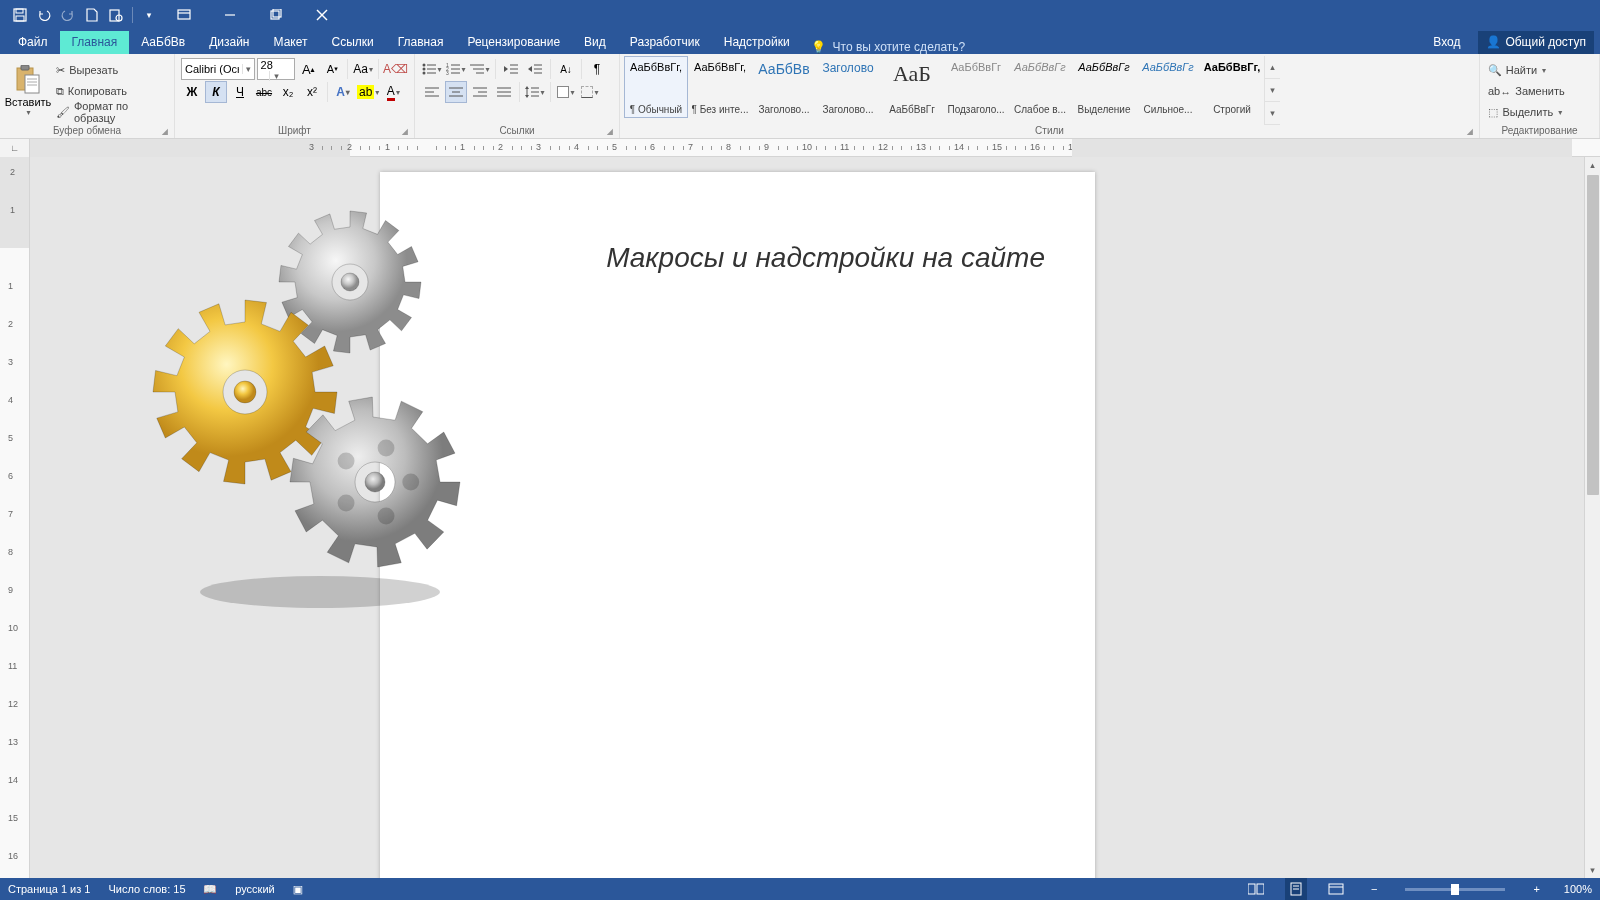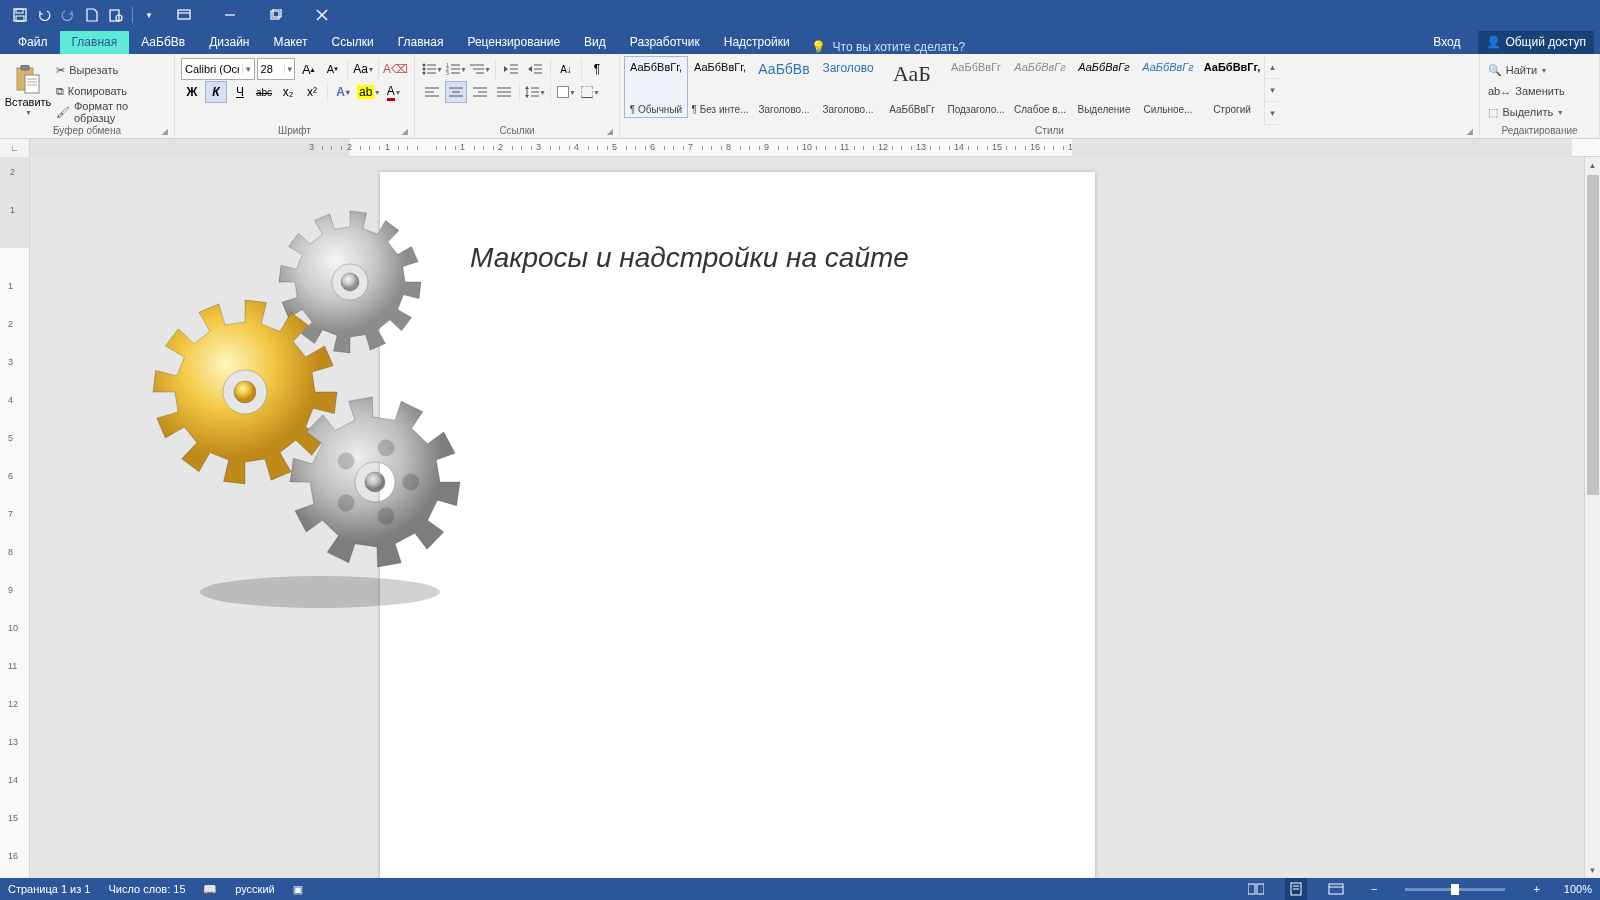--- a/index.html
+++ b/index.html
@@ -55,21 +55,21 @@
 .ruler-corner { width: 30px; height:18px; background:#f3f3f3; border-right:1px solid #d4d4d4; display:flex; align-items:center; justify-content:center; font-size:9px; color:#666;}
 .ruler-canvas { position: relative; flex:1; font-size: 9px; color: #666; }
 .ruler-tick { position: absolute; top: 3px; }
 .ruler-num { font-size:9px; }
 .ruler-dark { position:absolute; top:0; height:18px; background: #e3e3e3; }
 .ruler-v { position: absolute; left: 0; top: 157px; width: 30px; bottom: 22px; background: #f9f9f9; border-right: 1px solid #d4d4d4; font-size: 9px; color: #666; }
 
 
 .doc-area { position: absolute; top: 157px; left: 30px; right: 16px; bottom: 22px; background: #e6e6e6; overflow: hidden; }
 .page { position: absolute; left: 350px; top: 15px; width: 715px; height: 1000px; background: #fff; box-shadow: 0 0 4px rgba(0,0,0,0.25); }
-.doc-text { position: absolute; left:90px; top:70px; right:50px; text-align:left; font-family: "Calibri", sans-serif; font-style: italic; color:#333; }
+.doc-text { position: absolute; left:90px; top:70px; right:50px; text-align:right; font-family: "Calibri", sans-serif; font-style: italic; color:#333; }
 .doc-text .l1 { font-size: 28px; margin-bottom: 28px; }
 .doc-text .l2 { font-size: 40px; color: #0563c1; text-decoration: underline; margin-bottom: 28px; }
 .doc-text .l3 { font-size: 28px; line-height: 1.45; }
 
 .gears { position: absolute; left: 120px; top: 45px; width: 320px; height: 420px; }
 
 .scrollbar-v { position: absolute; right: 0; top: 157px; bottom: 22px; width: 16px; background: #f0f0f0; border-left: 1px solid #d4d4d4; }
 .scroll-arrow { height: 16px; display:flex; align-items:center; justify-content:center; font-size:9px; color:#666; cursor:pointer; }
 .scroll-thumb { position:absolute; left:2px; width:12px; background:#c2c2c2; border-radius:1px; cursor:pointer; }
 
@@ -211,21 +211,21 @@
     <div class="group-label"><span>Буфер обмена</span><span class="dlg">◢</span></div>
   </div>
 
   <div class="group" style="width:240px;">
     <div class="group-body col">
       <div class="small-row">
         <div class="combo" style="width:80px;">
             <input value="Calibri (Осно" style="">
             <span class="dd">▾</span>
           </div>
-        <div class="combo" style="width:42px;">
+        <div class="combo" style="width:42px;flex-direction:column;">
             <input value="28" style="">
             <span class="dd">▾</span>
           </div>
         <div class="mini-btn" style="font-size:13px;">A<sup style="font-size:8px;">▴</sup></div>
         <div class="mini-btn" style="font-size:11px;">A<sup style="font-size:7px;">▾</sup></div>
         <div class="sep-v"></div>
         <div class="mini-btn">Aa<span class="dd-arrow">▾</span></div>
         <div class="sep-v"></div>
         <div class="mini-btn" style="color:#c0504d;">A⌫</div>
       </div>

